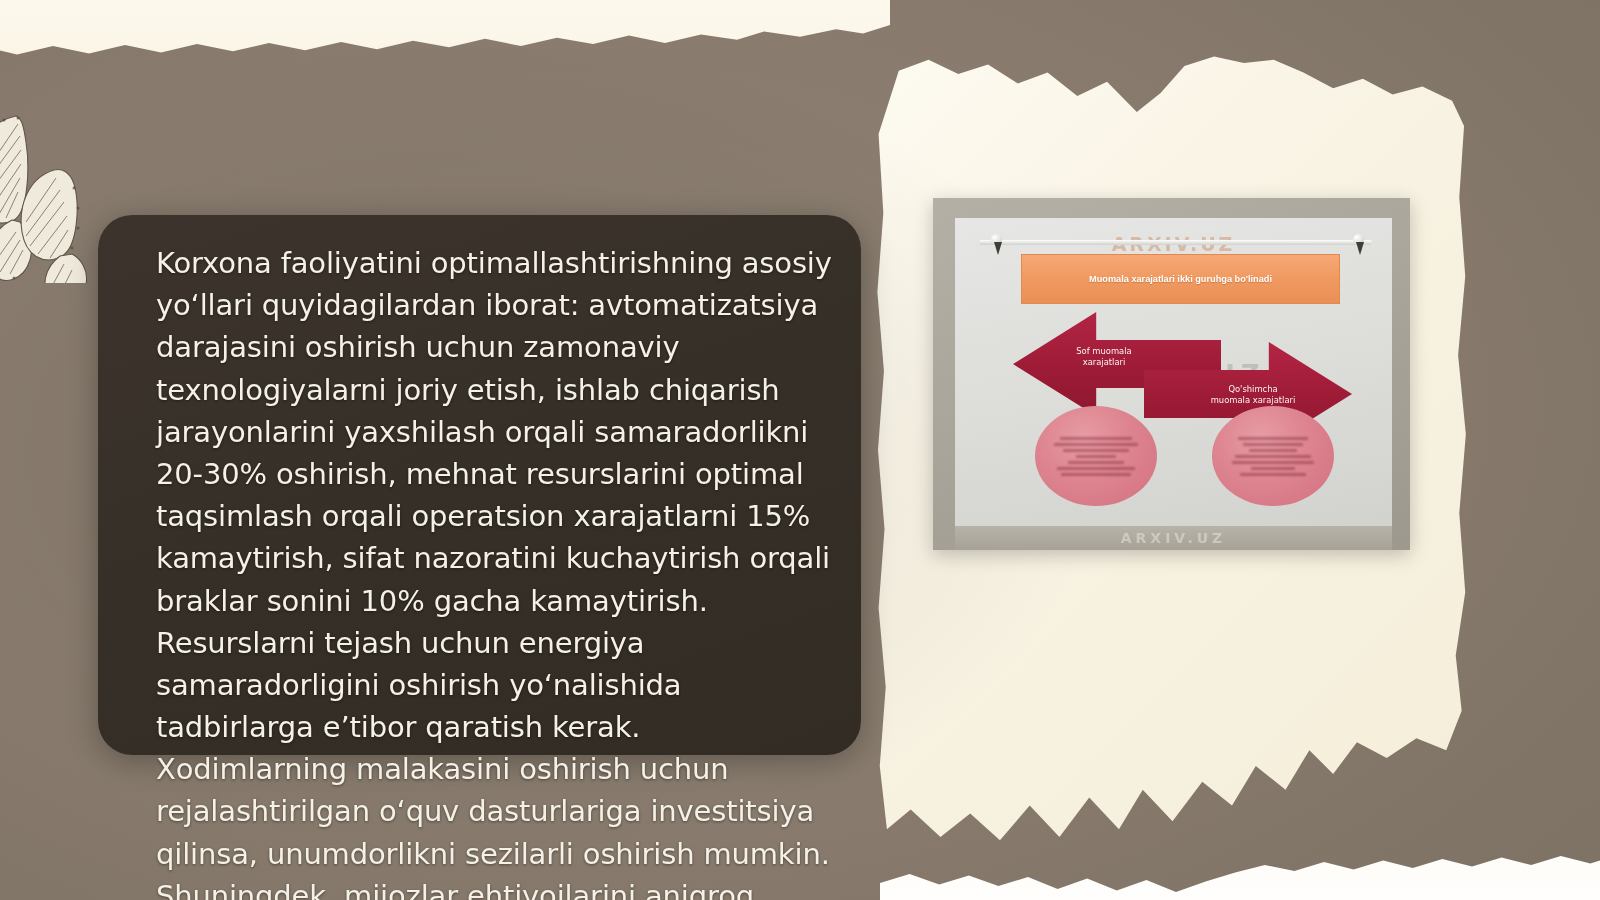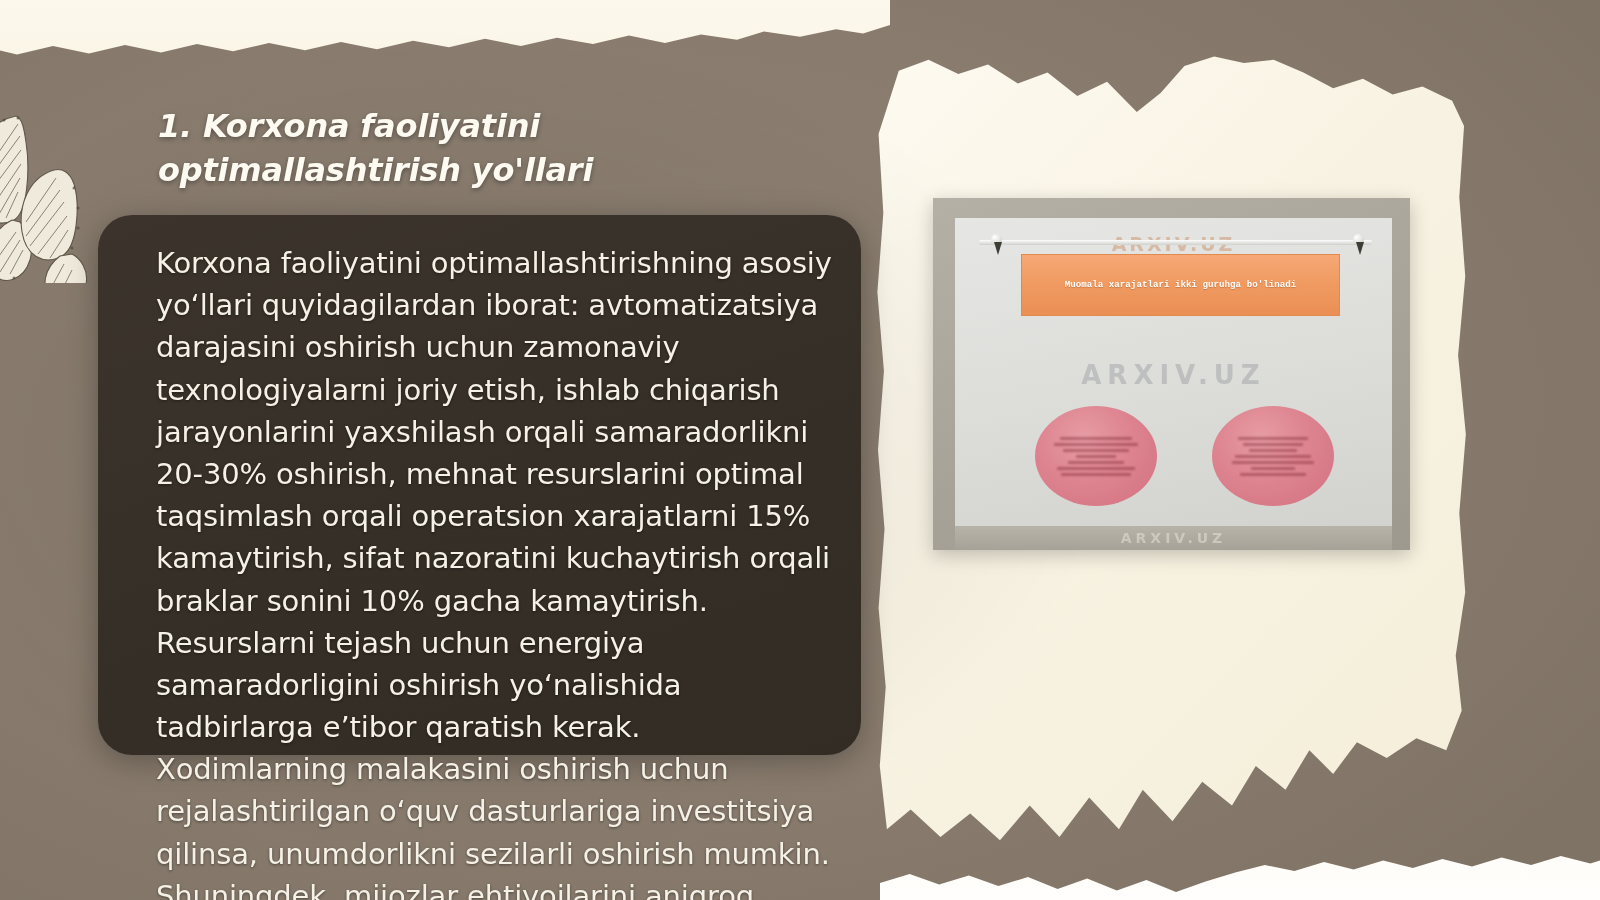--- a/index.html
+++ b/index.html
@@ -194,29 +194,29 @@
     border-left: 4px solid transparent;
     border-right: 4px solid transparent;
     border-top: 13px solid #3b3f35;
   }
 
   .banner {
     position: absolute;
     left: 66px;
     top: 36px;
     right: 52px;
-    height: 62px;
+    height: 50px;
     background: linear-gradient(180deg,#f6a876 0%,#f09b62 45%,#ea8f55 100%);
     border: 1px solid #e08a50;
     display: flex;
     align-items: center;
     justify-content: center;
     text-align: center;
     color: #ffffff;
-    font-family: Liberation Mono, monospace;
+    font-family: Liberation Sans, sans-serif;
     font-size: 9.2px;
     font-weight: 600;
     line-height: 1.32;
     padding: 0 10px;
     box-sizing: border-box;
     filter: blur(0.35px);
     text-shadow: 0 1px 1px rgba(160,90,40,0.5);
   }
 
   .arrows-wrap {
@@ -400,22 +400,20 @@
       <circle cx="46" cy="170" r="1.5"></circle>
       <circle cx="106" cy="80" r="1.5"></circle>
         <circle cx="110" cy="100" r="1.5"></circle>
       <circle cx="110" cy="120" r="1.5"></circle>
         <circle cx="104" cy="140" r="1.5"></circle>
       <circle cx="84" cy="188" r="1.5"></circle>
         <circle cx="100" cy="186" r="1.5"></circle>
     </g>
   </svg>
 
-  <div class="heading">1. Korxona faoliyatini
-optimallashtirish yo'llari</div>
 
   <div class="body-card"></div>
   <div class="body-text">Korxona faoliyatini optimallashtirishning asosiy yo‘llari quyidagilardan iborat: avtomatizatsiya darajasini oshirish uchun zamonaviy texnologiyalarni joriy etish, ishlab chiqarish jarayonlarini yaxshilash orqali samaradorlikni 20-30% oshirish, mehnat resurslarini optimal taqsimlash orqali operatsion xarajatlarni 15% kamaytirish, sifat nazoratini kuchaytirish orqali braklar sonini 10% gacha kamaytirish. Resurslarni tejash uchun energiya samaradorligini oshirish yo‘nalishida tadbirlarga e’tibor qaratish kerak. Xodimlarning malakasini oshirish uchun rejalashtirilgan o‘quv dasturlariga investitsiya qilinsa, unumdorlikni sezilarli oshirish mumkin. Shuningdek, mijozlar ehtiyojlarini aniqroq tushunish uchun bozor</div>
 
   <div class="poster-outer">
     <div class="poster-inner">
 
       <div class="poster-watermark-top">ARXIV.UZ</div>
 
       <div class="poster-watermark">ARXIV.UZ</div>
@@ -426,20 +424,28 @@
         <div class="pin-head"></div>
           <div class="pin-needle"></div>
       </div>
       <div class="pin" style="right:26px; top:16px;">
         <div class="pin-head"></div>
           <div class="pin-needle"></div>
       </div>
 
       <div class="banner">Muomala xarajatlari ikki guruhga bo'linadi</div>
 
+      <div class="arrows-wrap">
+        <div class="arrow-left"></div>
+        <div class="arrow-right"></div>
+        <div class="arrow-label arrow-label-left" style="white-space: pre-line;">Sof muomala
+xarajatlari</div>
+        <div class="arrow-label arrow-label-right" style="white-space: pre-line;">Qo'shimcha
+muomala xarajatlari</div>
+      </div>
 
       <div class="ellipses-wrap">
         <div class="ellipse ellipse-left">
           <div class="ellipse-lines">
             <i style="width:72px"></i>
               <i style="width:84px"></i>
               <i style="width:66px"></i>
             <i style="width:40px"></i>
               <i style="width:56px"></i>
               <i style="width:78px"></i>

